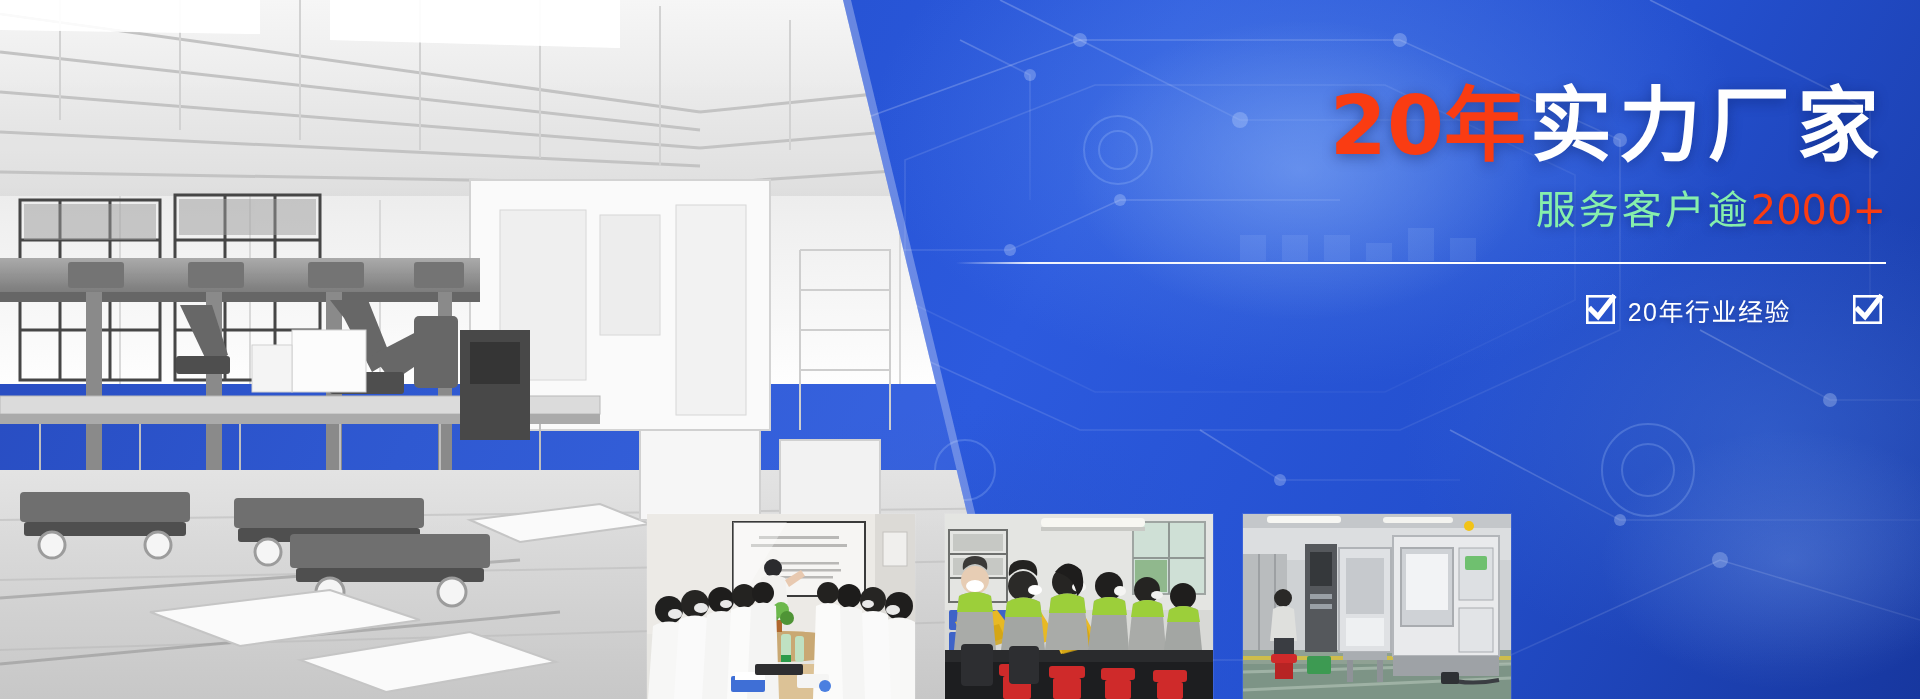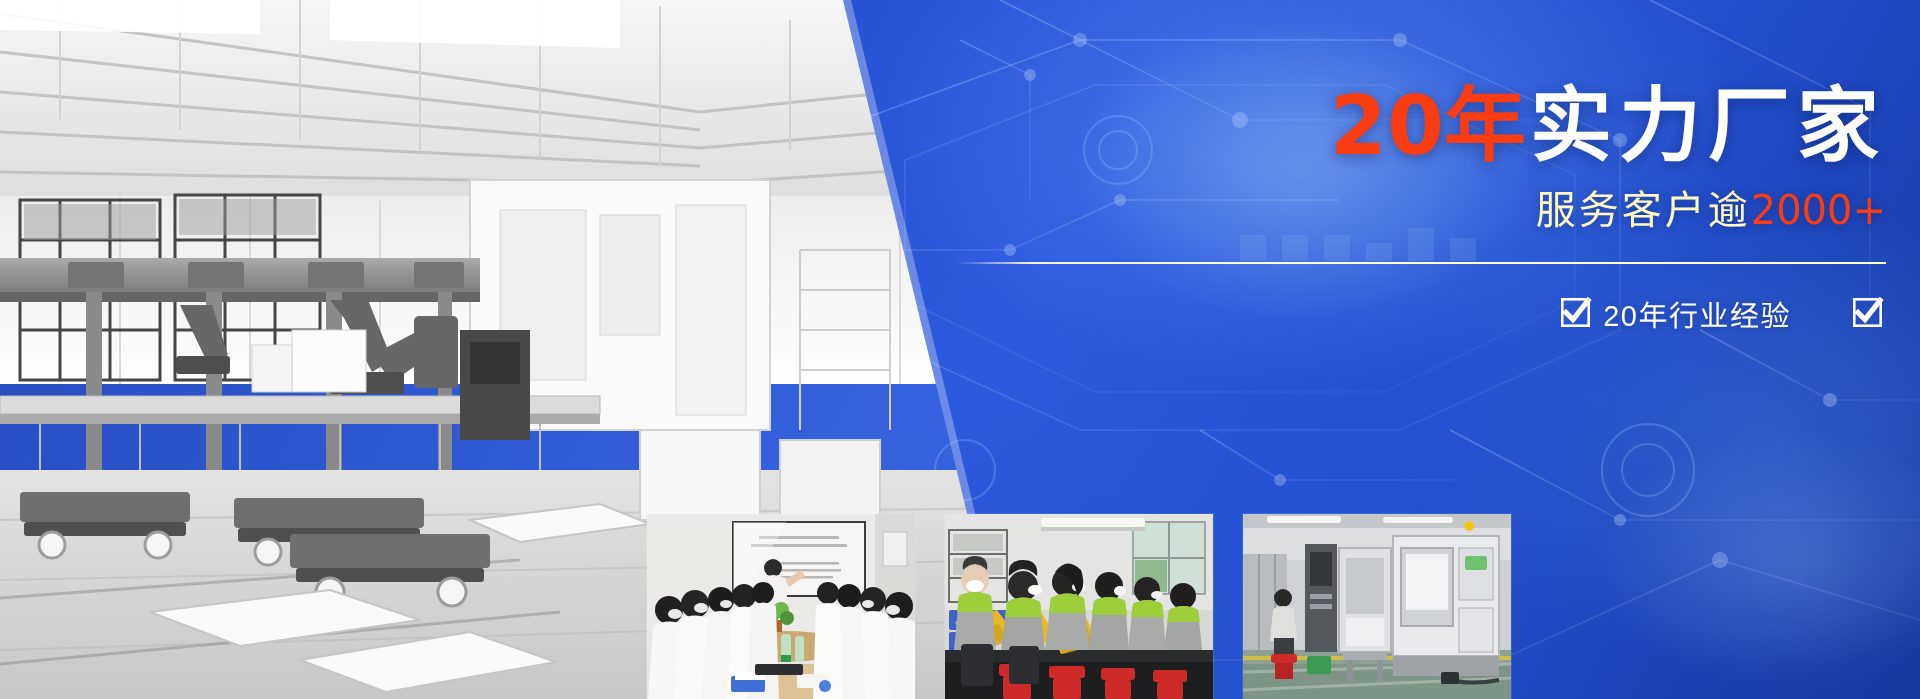--- a/index.html
+++ b/index.html
@@ -35,33 +35,33 @@
     z-index:6; }
 
   .headline { font-size:82px; font-weight:700; line-height:1.02; letter-spacing:2px;
     white-space:nowrap; text-shadow:0 3px 14px rgba(0,20,80,.40); }
   .headline .hl-num { color:#fa3c12; font-family:"DejaVu Sans","Liberation Sans",sans-serif;
     letter-spacing:0px; }
   .headline .hl-rest { color:#ffffff; letter-spacing:7px; margin-left:4px; }
 
   .subhead { margin-top:10px; font-size:40px; font-weight:500; letter-spacing:3px;
     white-space:nowrap; text-shadow:0 2px 10px rgba(0,20,80,.38); }
-  .subhead .sh-text { color:#fef9c3;font-family:Liberation Mono, monospace; }
+  .subhead .sh-text { color:#86efac;font-family:Liberation Mono, monospace; }
   .subhead .sh-num { color:#fa3c12; font-family:"DejaVu Sans","Liberation Sans",sans-serif;
     letter-spacing:0px; }
 
   .divider { margin:26px 0 0 auto; height:2px; width:930px;
     background:linear-gradient(90deg, rgba(255,255,255,0) 0%, rgba(255,255,255,.92) 8%, #ffffff 55%, #ffffff 100%); }
 
   .features { display:flex; justify-content:flex-end; gap:62px; margin-top:28px;
     padding-right:4px; }
   .feature { display:flex; align-items:center; gap:13px; }
   .check-box { width:29px; height:29px; position:relative; flex:0 0 auto; }
   .check-box svg { display:block; width:29px; height:29px; overflow:visible; }
-  .feature-label { color:#ffffff; font-size:29px; letter-spacing:1.5px; white-space:nowrap;
+  .feature-label { color:#ffffff; font-size:25px; letter-spacing:1.5px; white-space:nowrap;
     text-shadow:0 1px 6px rgba(0,20,80,.35); }
 
   
   .thumbs { position:absolute; left:647px; bottom:0px; display:flex; gap:30px; z-index:7; }
   .thumb { width:268px; height:185px; overflow:hidden; position:relative;
     background:#c8ccd2; box-shadow:0 0 0 1px rgba(255,255,255,.10); }
   .thumb svg { position:absolute; inset:0; width:268px; height:185px; display:block; }
 </style>
 </head>
 <body>

